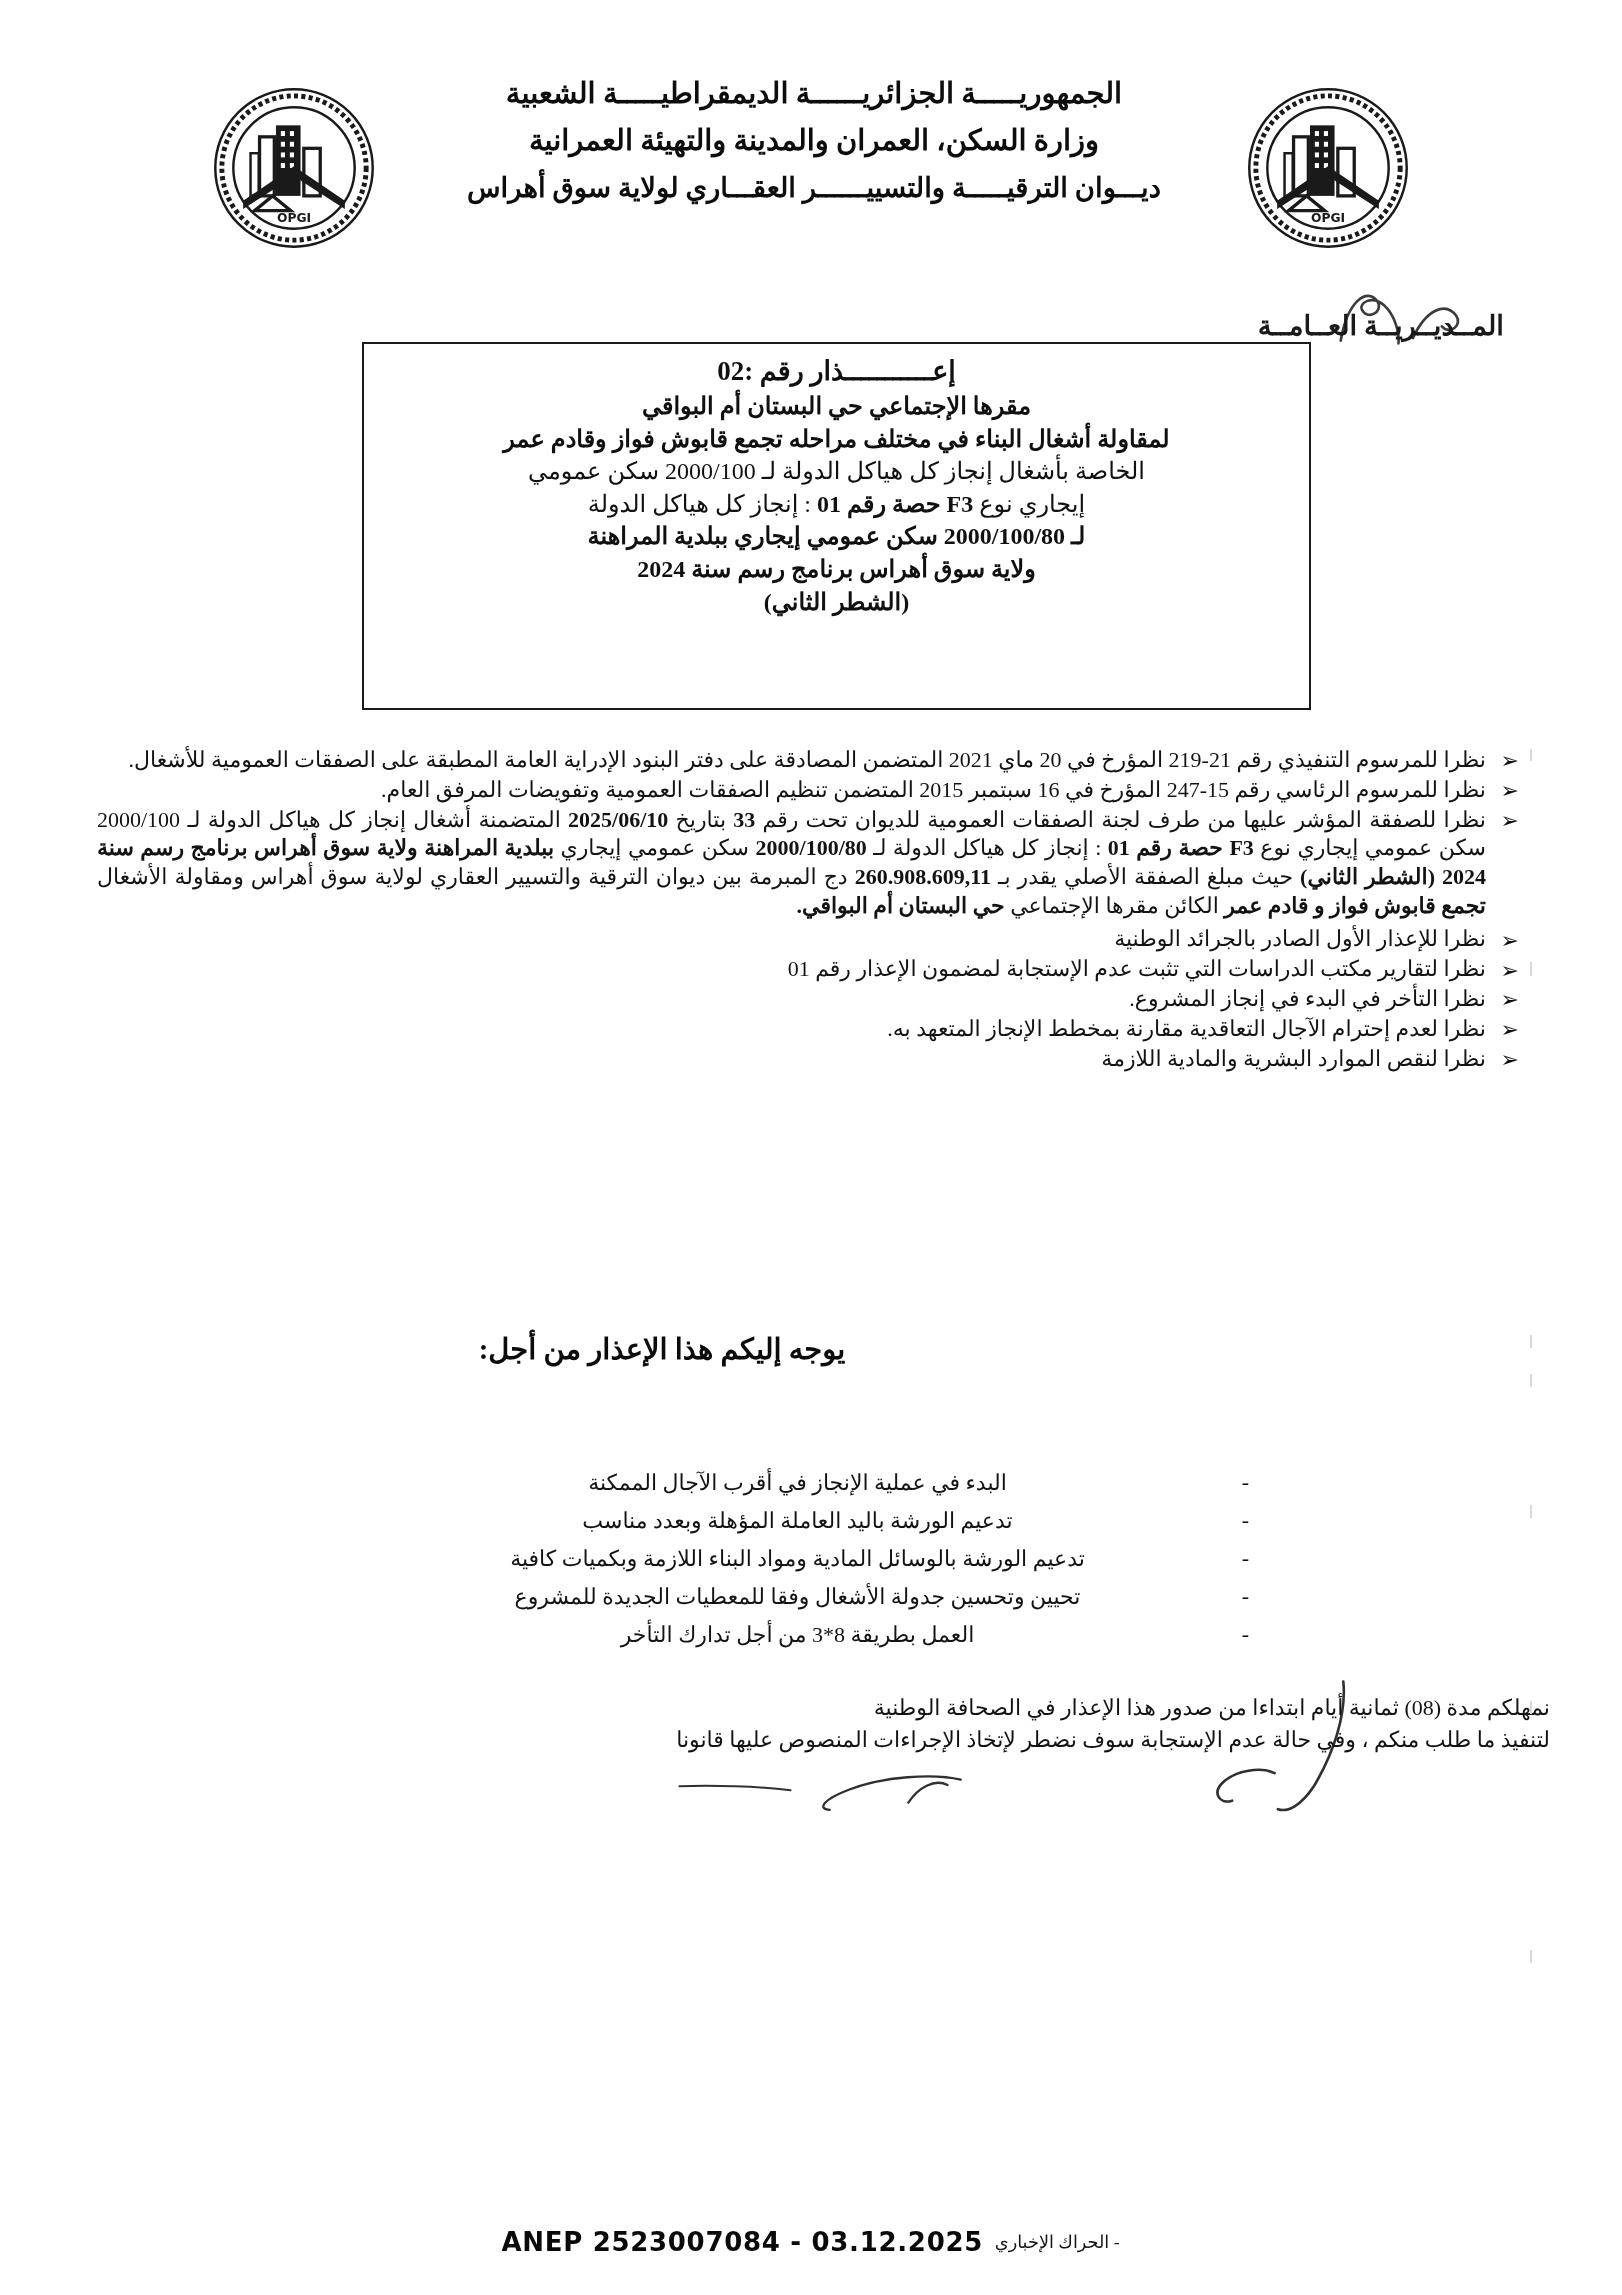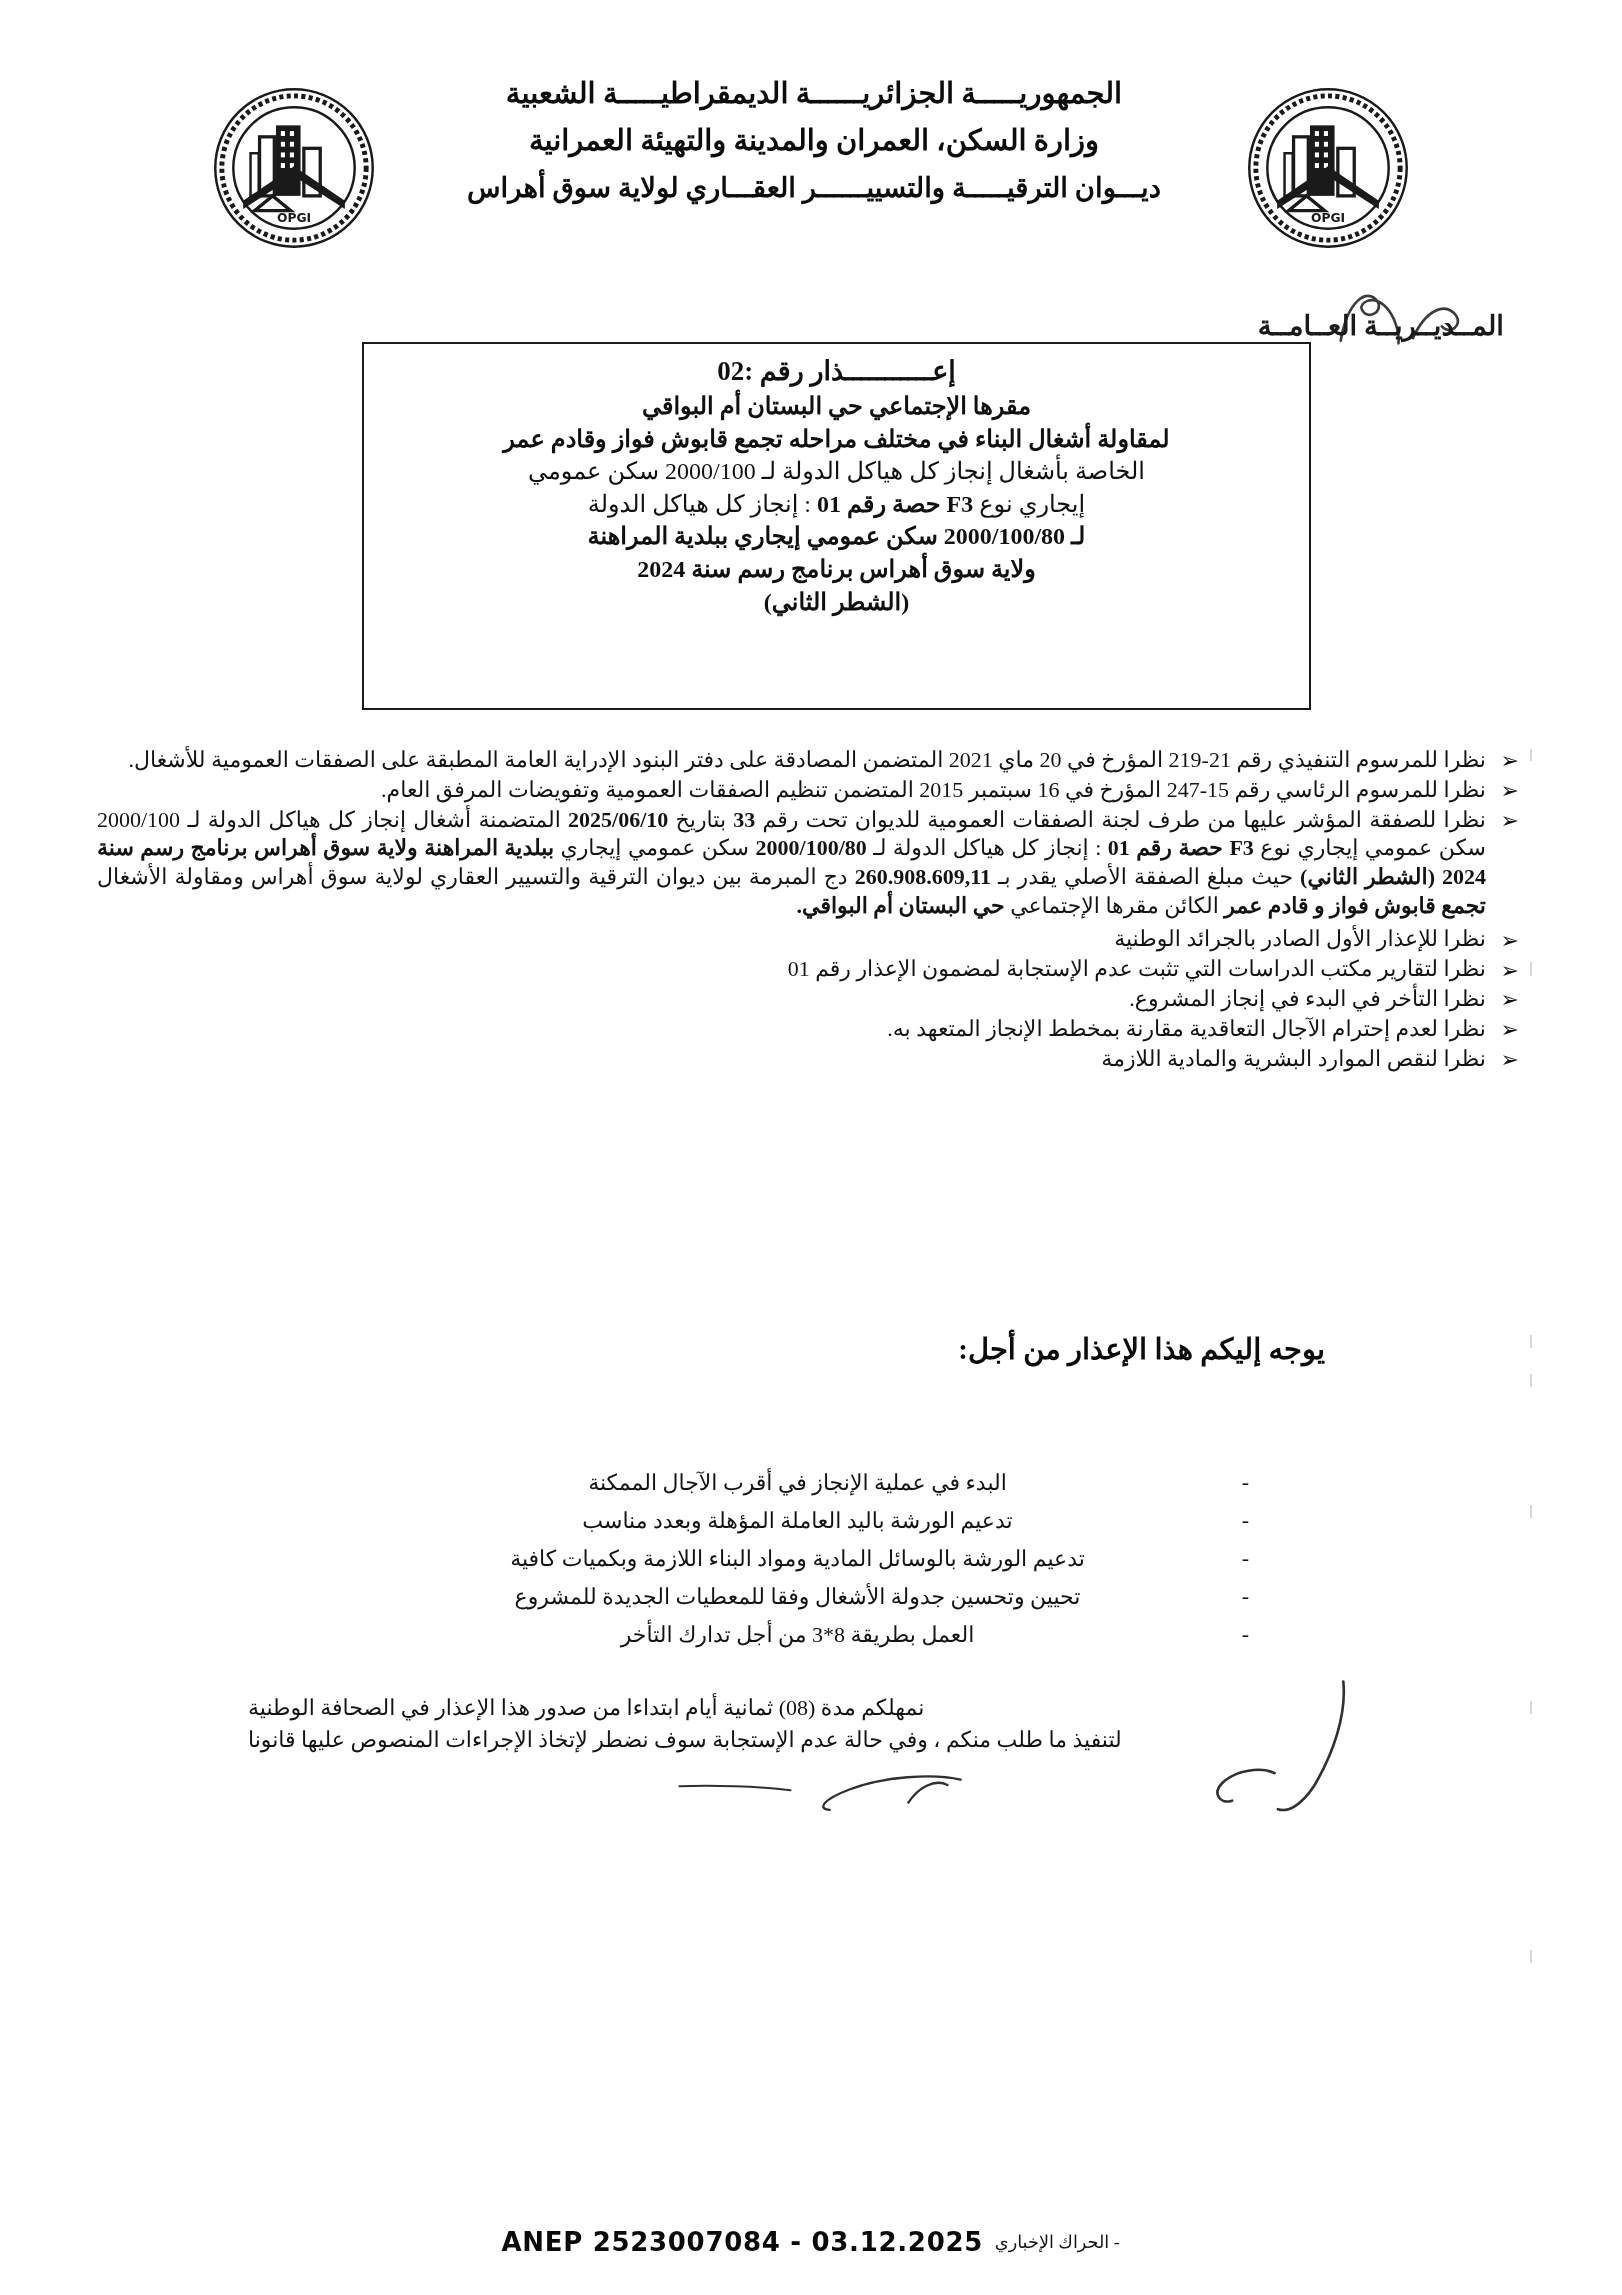--- a/index.html
+++ b/index.html
@@ -137,21 +137,21 @@
   .clause b { font-weight: bold; }
   .clause.tight { margin-bottom: 1.3px; }
   .clause.big-block { margin-bottom: 5.2px; }
 
   
   .cta {
     position: absolute;
     top: 1332px;
     left: 0;
     width: 1405px;
-    text-align: right;
+    text-align: center;
   }
   .cta .cta-text {
     display: inline-block;
     font-size: 29px;
     font-weight: bold;
     letter-spacing: 0px;
     color: #0c0c0c;
     margin-right: 79px;
   }
 
@@ -188,21 +188,21 @@
   }
 
   
   .closing {
     position: absolute;
     top: 1692px;
     left: 249px;
     width: 1302px;
     font-size: 22px;
     line-height: 1.45;
-    text-align: left;
+    text-align: right;
     color: #131313;
   }
   .closing .cl-line { white-space: nowrap; }
 
   .sign-scribble {
     position: absolute;
     top: 1675px;
     left: 543px;
     width: 870px;
     height: 144px;

